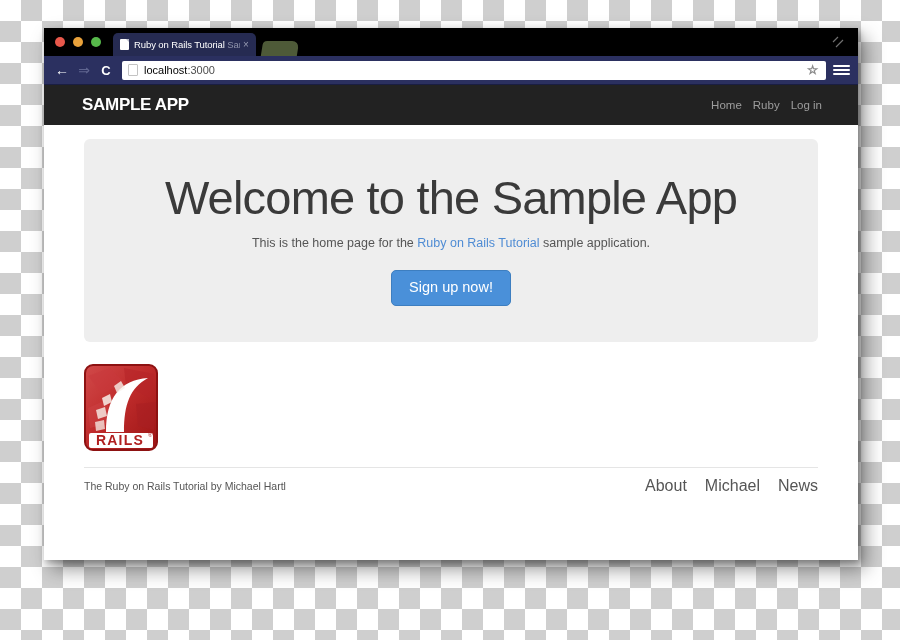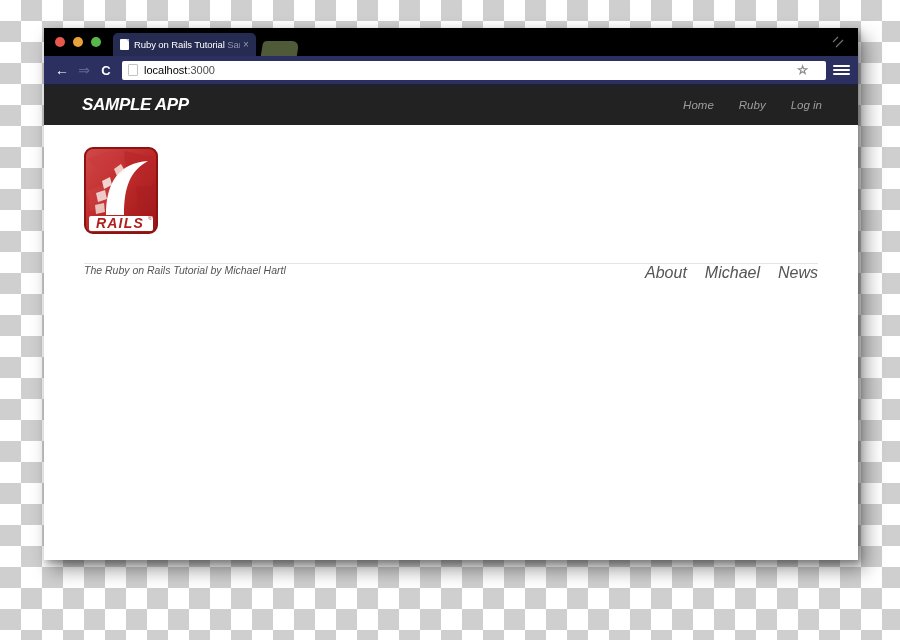--- a/index.html
+++ b/index.html
@@ -148,21 +148,21 @@
   .nav-btn.disabled { color: #5f6590; }
   .nav-btn.reload { font-size: 13px; font-weight: bold; margin-right: 7px; }
 
   .urlbar {
     flex: 1 1 auto;
     height: 19px;
     background: #ffffff;
     border-radius: 2px;
     display: flex;
     align-items: center;
-    padding: 0 16px 0 6px;
+    padding: 0 6px 0 6px;
     box-sizing: border-box;
   }
   .url-favicon {
     width: 8px;
     height: 10px;
     background: #ffffff;
     border: 1px solid #c3c3c3;
     border-radius: 1px;
     flex: 0 0 auto;
     margin-right: 6px;
@@ -202,21 +202,20 @@
     background: #ffffff;
     border-radius: 1px;
   }
 
   
   .page {
     position: relative;
     height: 474px;
     background: #ffffff;
     overflow: hidden;
-    font-style: italic;
   }
 
   
   .navbar {
     height: 40px;
     background: #222222;
     display: flex;
     align-items: center;
     justify-content: space-between;
     padding: 0 36px 0 38px;
@@ -226,21 +225,21 @@
     color: #ffffff;
     font-size: 17px;
     font-weight: bold;
     letter-spacing: -0.3px;
     text-decoration: none;
     cursor: pointer;
   }
   .nav-links {
     display: flex;
     align-items: center;
-    gap: 25px;
+    gap: 11px;
   }
   .nav-link {
     color: #9d9d9d;
     font-size: 11.5px;
     text-decoration: none;
     cursor: pointer;
   }
 
   
   .jumbotron {
@@ -287,23 +286,25 @@
   }
   .rails-logo {
     width: 74px;
     height: 87px;
     display: block;
     cursor: pointer;
   }
 
   
   .footer {
-    margin: 29px 40px 0 40px;
+    margin: 16px 40px 0 40px;
     border-top: 1px solid #e5e5e5;
-    display: flex;
+    padding-top: 9px;
+    display: flex;
+    align-items: center;
     justify-content: space-between;
   }
   .footer-text {
     font-size: 10.5px;
     color: #555555;
   }
   .footer-text a {
     color: #555555;
     text-decoration: none;
     cursor: pointer;
@@ -366,20 +367,25 @@
 
     <div class="navbar">
       <a class="brand">SAMPLE APP</a>
       <div class="nav-links">
         <a class="nav-link">Home</a>
         <a class="nav-link">Ruby</a>
         <a class="nav-link">Log in</a>
       </div>
     </div>
 
+    <div class="jumbotron">
+      <h1 class="jumbo-title">Welcome to the Sample App</h1>
+      <p class="jumbo-sub"><span>This is the home page for the </span><a>Ruby on Rails Tutorial</a><span> sample application.</span></p>
+      <a class="signup-btn">Sign up now!</a>
+    </div>
 
     <div class="logo-area">
       <svg class="rails-logo" viewBox="0 0 74 87">
         <defs>
           <linearGradient id="railsGrad" x1="0" y1="0" x2="1" y2="1">
             <stop offset="0%" stop-color="#d14a4a"></stop>
             <stop offset="45%" stop-color="#c02c2c"></stop>
             <stop offset="100%" stop-color="#9b1414"></stop>
           </linearGradient>
         </defs>

